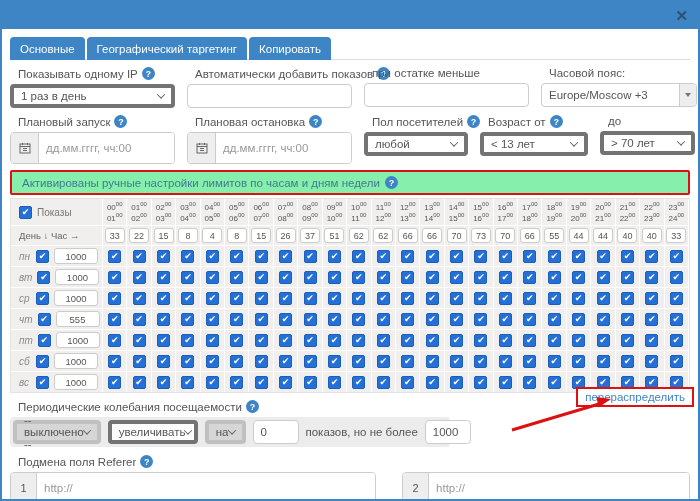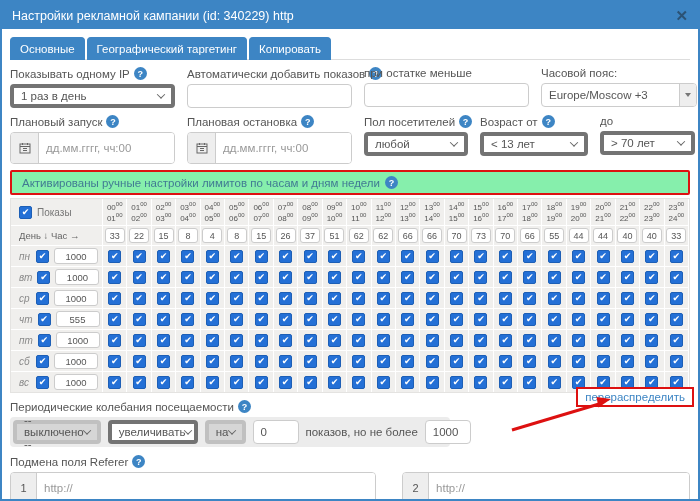--- a/index.html
+++ b/index.html
@@ -13,21 +13,21 @@
   .titlebar .close { margin-left:auto; color:#2b5275; font-size:15px; font-weight:bold; cursor:pointer; line-height:1; }
 
   .main { flex:1 1 auto; padding:0 8px; position:relative; }
 
   
   .tabs { display:flex; gap:2px; margin-top:7px; border-bottom:1px solid #ddd; padding-left:0; }
   .tab { font-size:11.5px; padding:5px 9px; border:1px solid #3d85c4; border-bottom:none; border-radius:4px 4px 0 0; background:#3d85c4; color:#fff; cursor:pointer; position:relative; top:1px; }
   .tab.active { background:#fff; color:#555; border-color:#ddd; border-bottom:1px solid #fff; }
 
   
-  .label { font-size:11.5px; color:#555; margin:7px 0 4px; white-space:nowrap; display:flex; align-items:center; gap:4px; }
+  .label { font-size:11.5px; color:#555; margin:7px 8px 4px; white-space:nowrap; display:flex; align-items:center; gap:4px; }
   .qicon { width:13px; height:13px; border-radius:50%; background:#3d85c4; color:#fff; font-size:9px; font-weight:bold; display:inline-flex; align-items:center; justify-content:center; flex:0 0 auto; }
   .frow1 { display:grid; grid-template-columns:165px 165px 165px 156px; gap:0 12px; }
   .frow2 { display:grid; grid-template-columns:165px 165px 104px 108px 95px; gap:0 12px; }
   .cell {}
   .inp { width:100%; height:24px; border:1px solid #ccc; border-radius:4px; font-size:11.5px; color:#555; padding:0 7px; font-family:"Liberation Sans",sans-serif; background:#fff; }
   .inp::placeholder { color:#999; }
   .sel { height:24px; border:4px solid #737373; border-radius:4px; background:#fff; display:flex; align-items:center; padding:0 7px; font-size:11.5px; color:#555; cursor:pointer; }
   .chev { width:6px; height:6px; border-right:1.5px solid #666; border-bottom:1.5px solid #666; transform:rotate(45deg) translate(-1px,-1px); margin-left:auto; flex:0 0 auto; }
   .sel2 { height:24px; border:1px solid #ccc; border-radius:4px; background:#fff; display:flex; align-items:stretch; font-size:11.5px; color:#555; cursor:pointer; overflow:hidden; }
   .sel2 .txt { display:flex; align-items:center; padding:0 7px; flex:1; }
@@ -78,21 +78,20 @@
   .plusicon { width:12px; height:12px; background:#3d85c4; border-radius:2px; color:#fff; font-size:10px; font-weight:bold; line-height:11px; text-align:center; }
 
   .cal-svg { display:block; }
 </style>
 </head>
 <body>
 
 <div class="dialog">
 
   <div class="titlebar">
-    <span>Настройки рекламной кампании (id: 340229) http</span>
     <span class="close">✕</span>
   </div>
 
   <div class="main">
 
     <div class="tabs">
       <div class="tab">Основные</div>
       <div class="tab">Географический таргетинг</div>
       <div class="tab">Копировать</div>
     </div>

